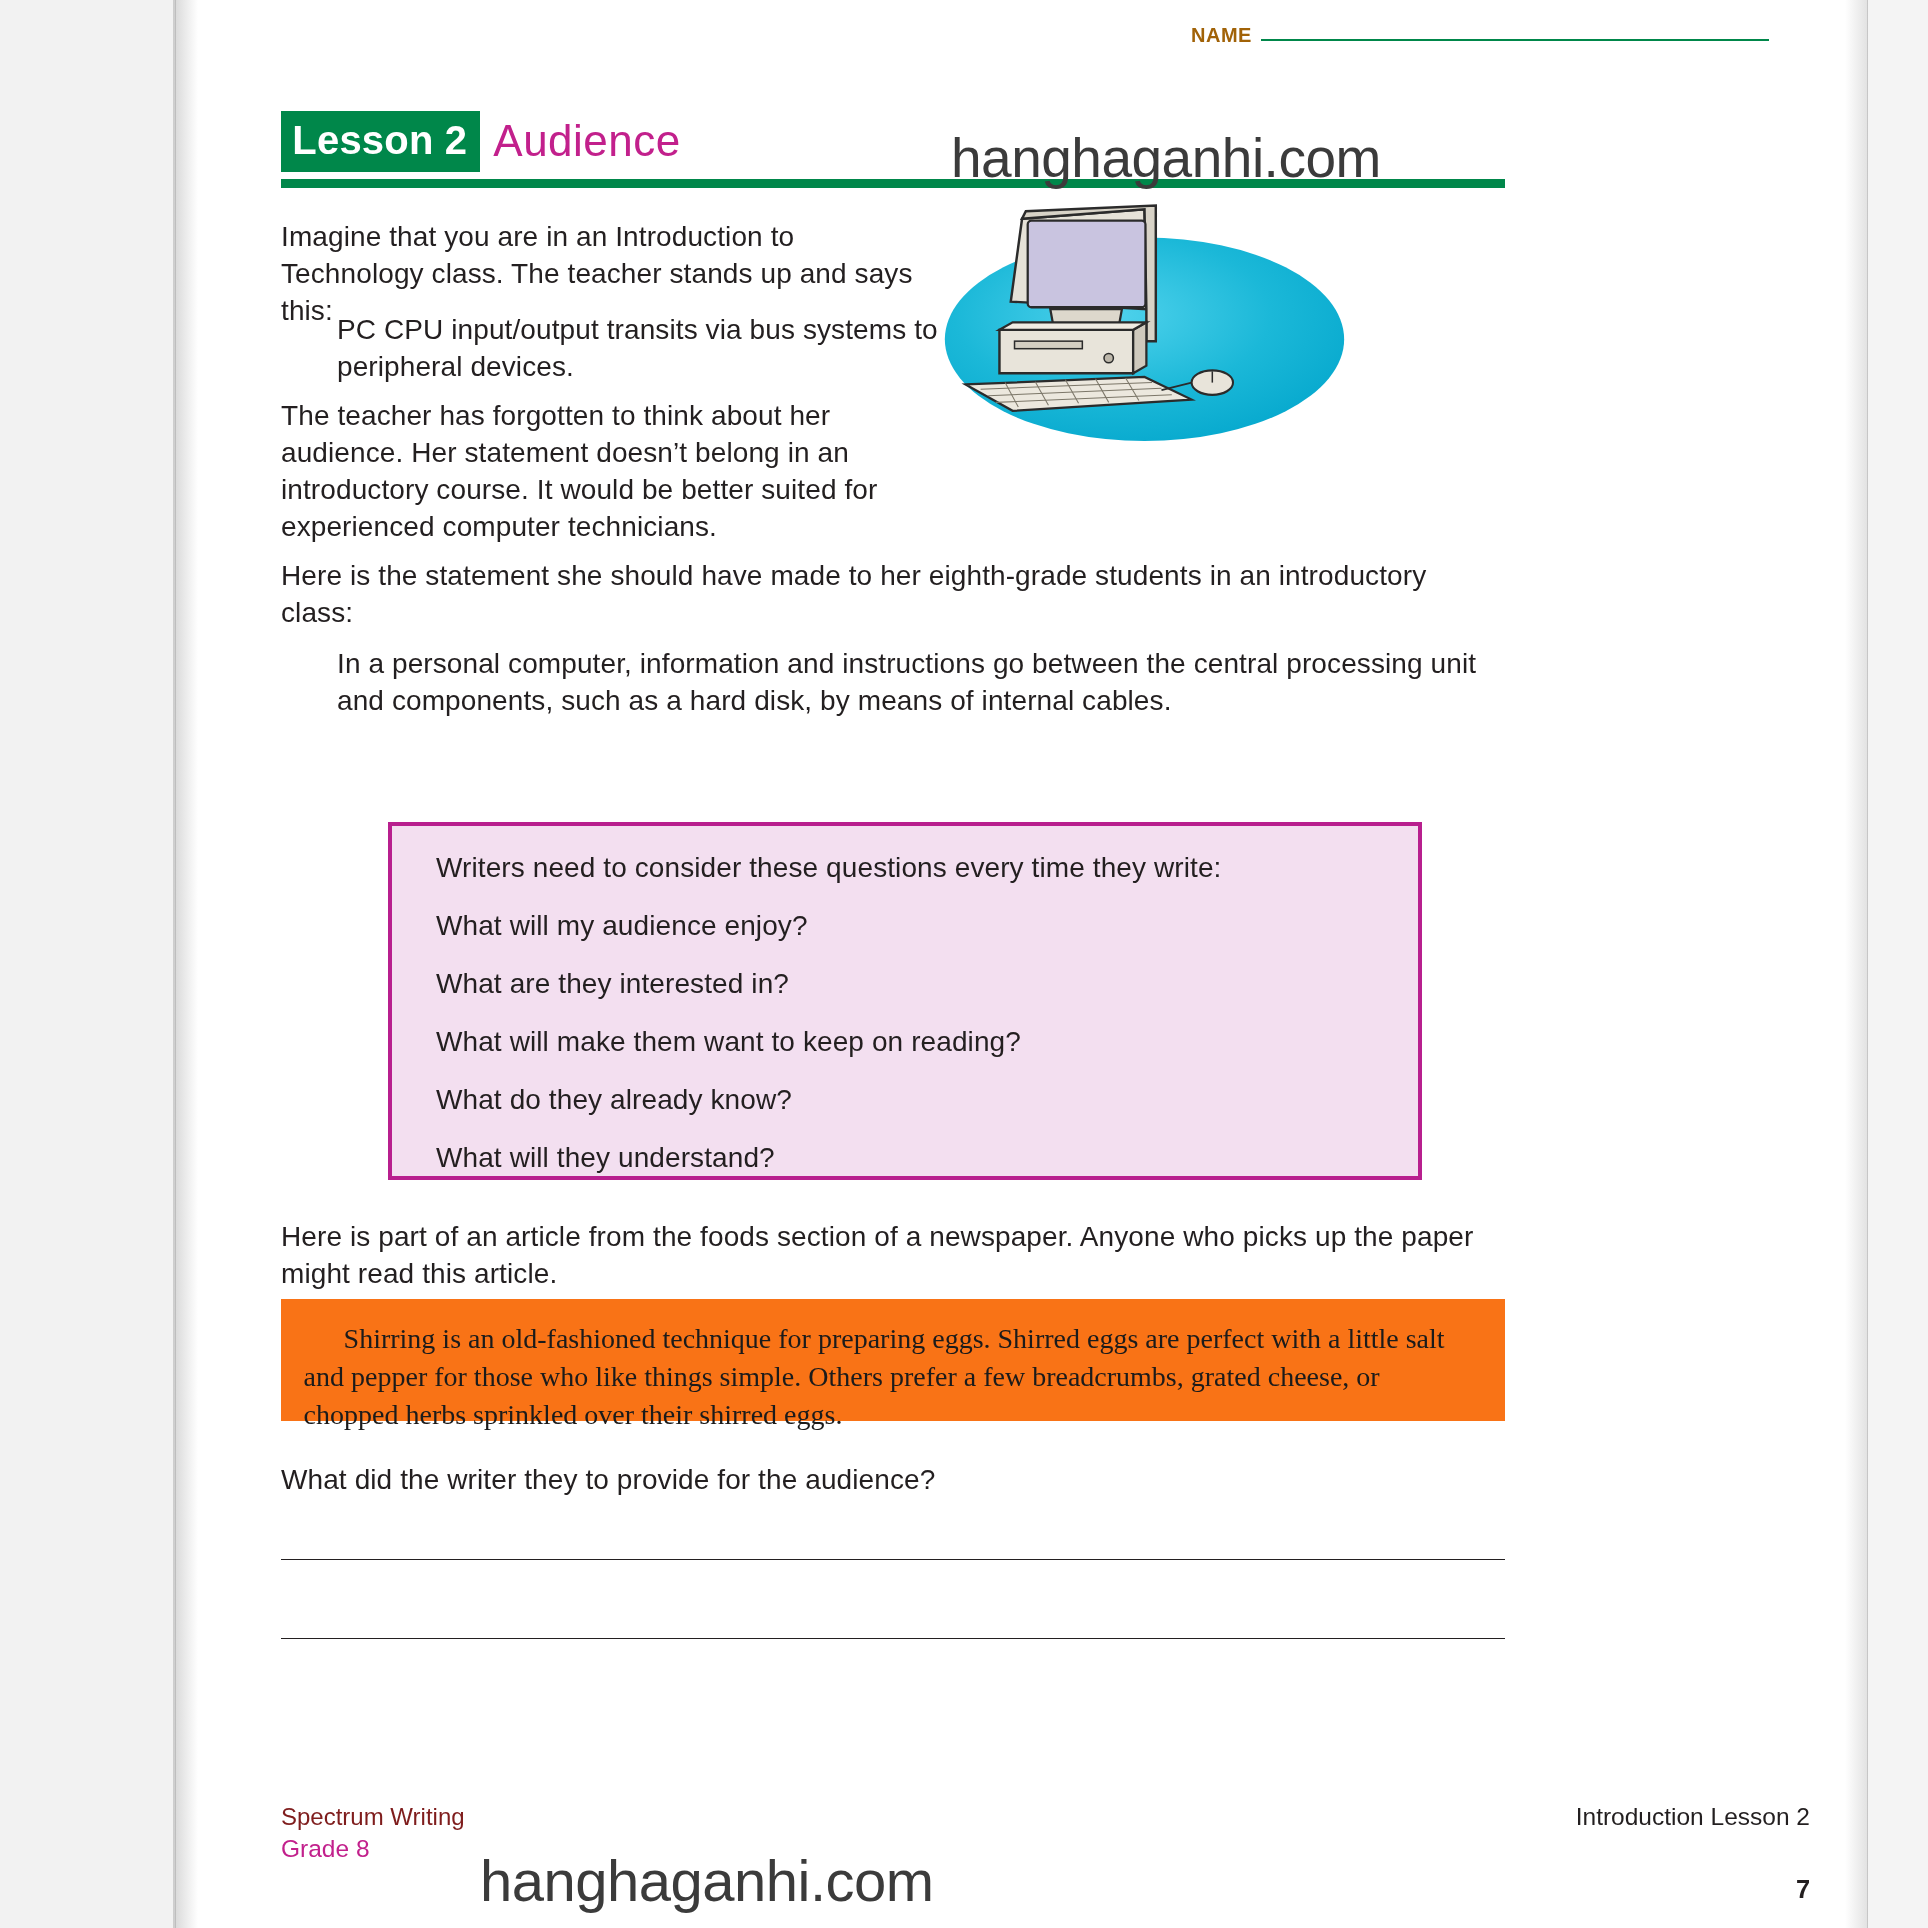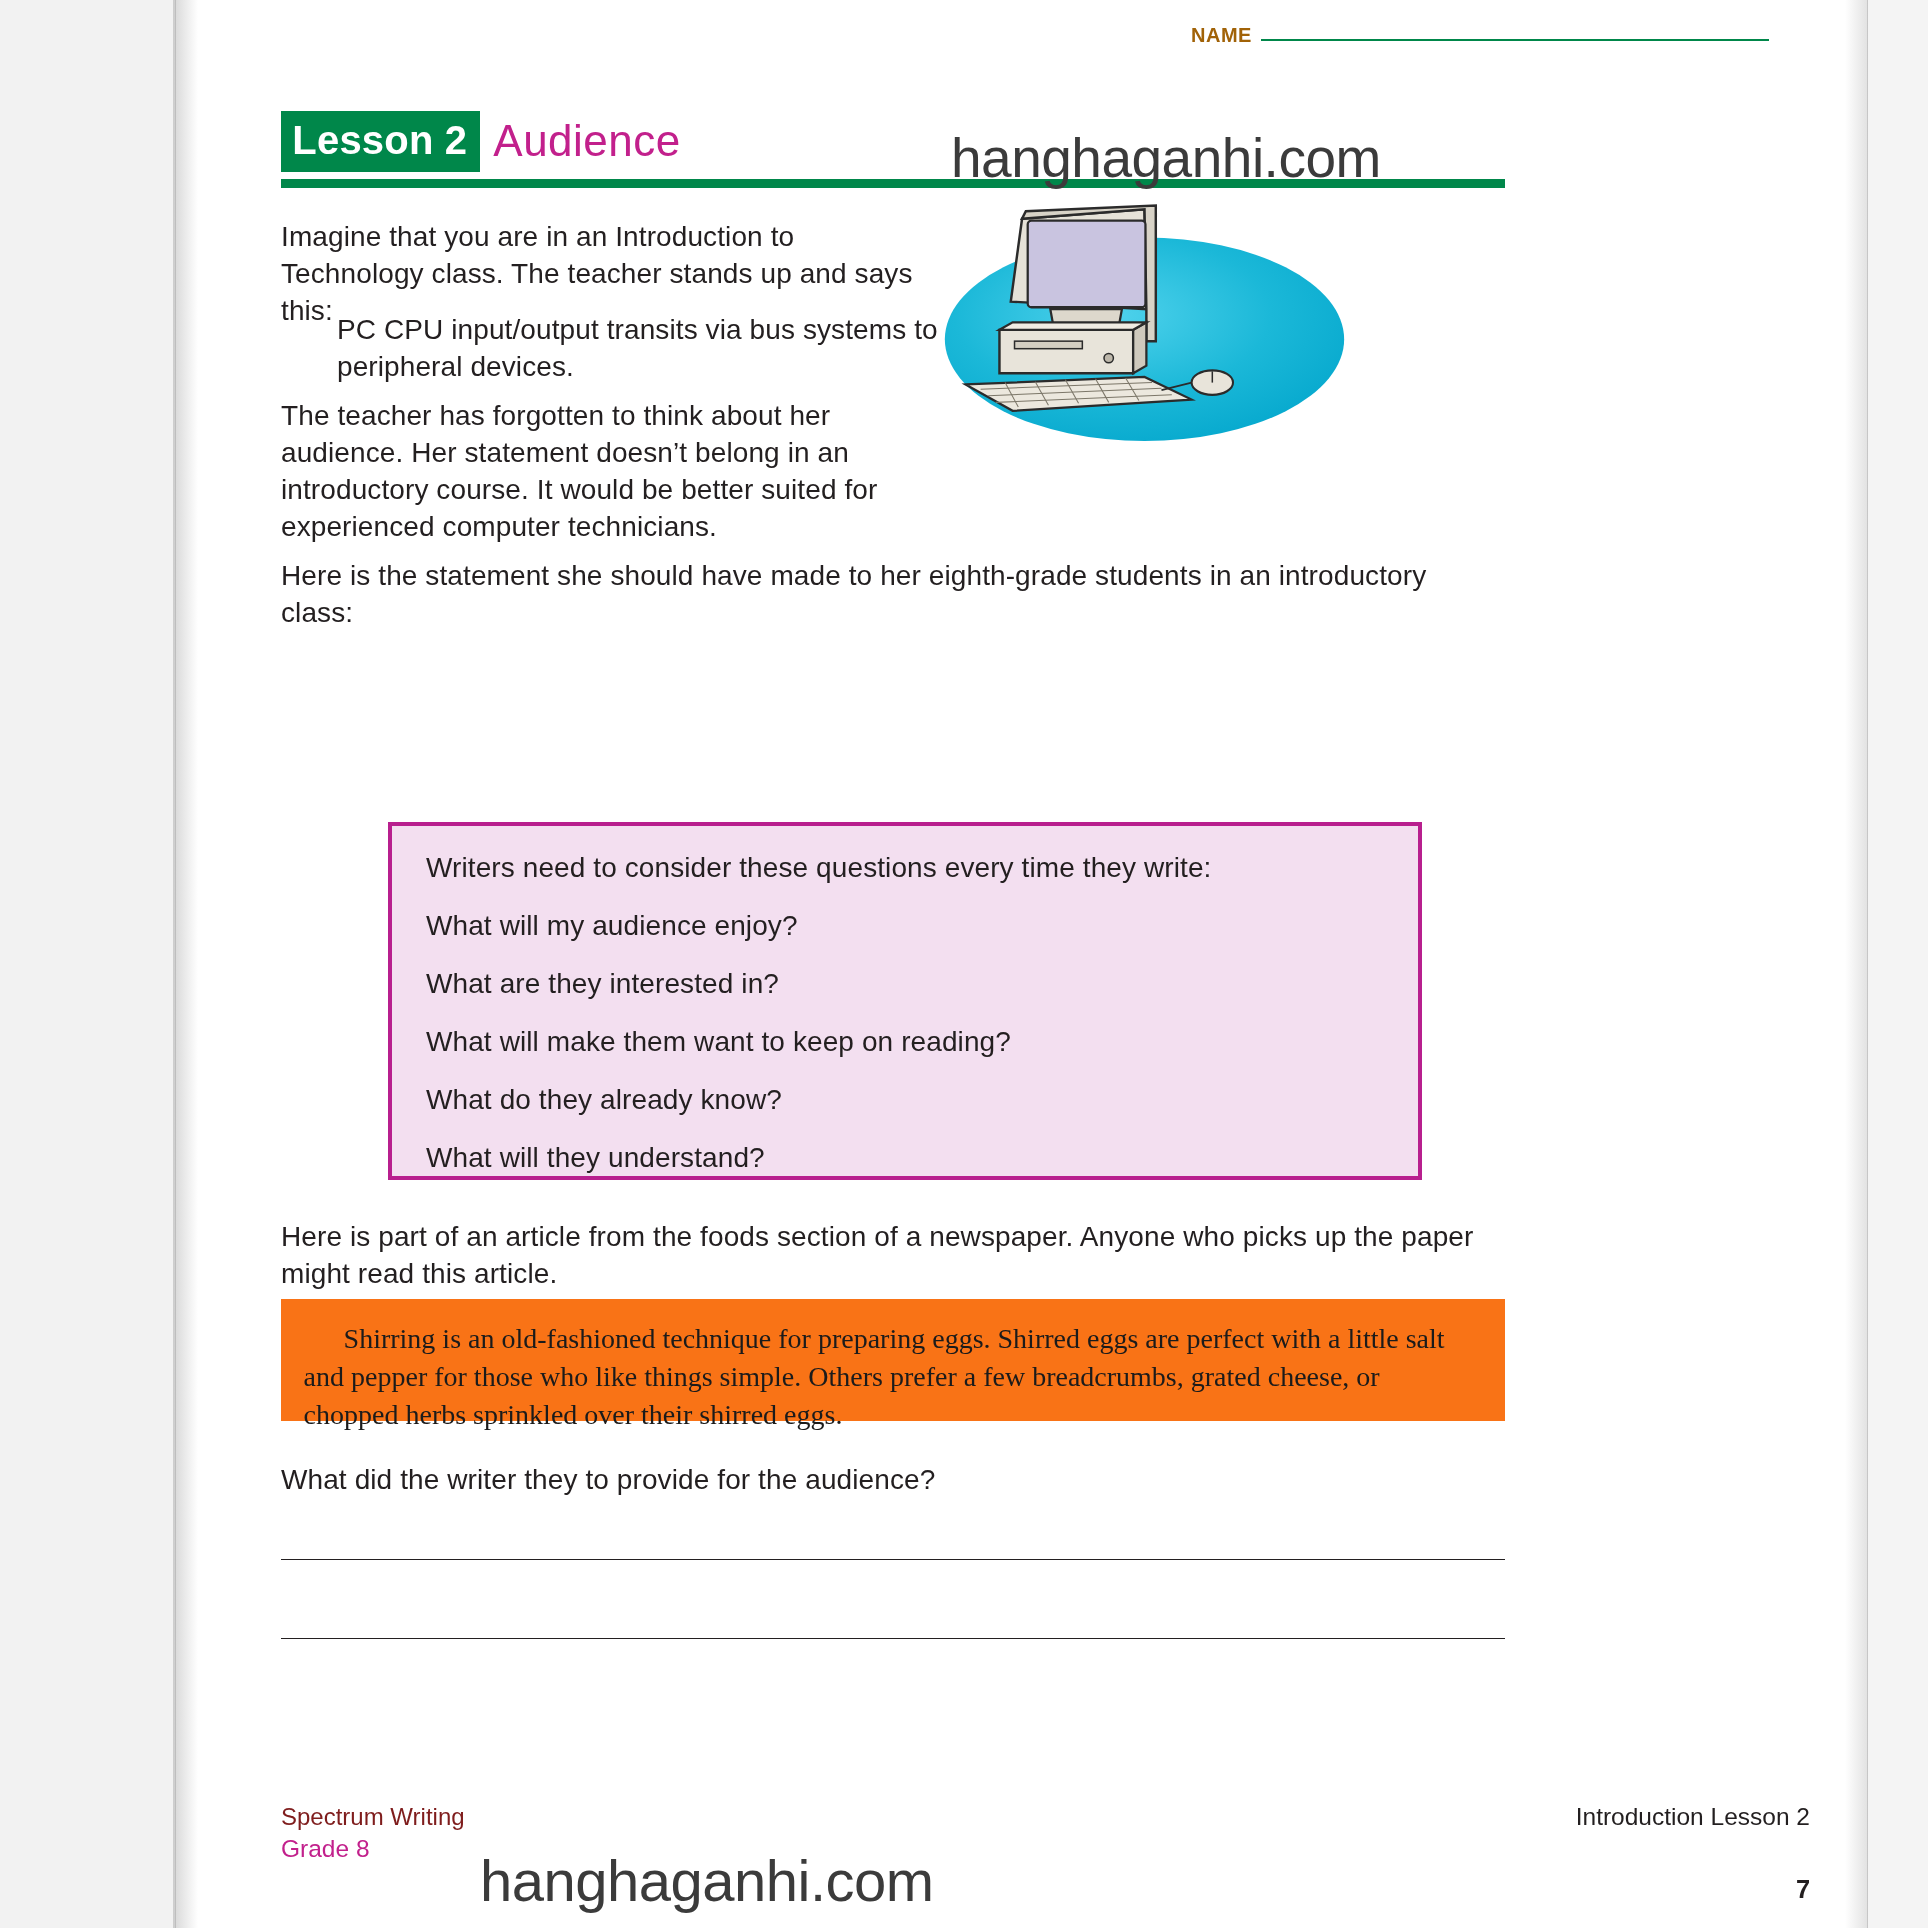--- a/index.html
+++ b/index.html
@@ -181,21 +181,21 @@
     position: absolute;
     left: 190px;
     top: 822px;
     width: 1034px;
     height: 358px;
     background: #f3dff0;
     border: 4.7px solid #b81f8e;
     box-sizing: border-box;
   }
   .pink-list {
-    padding: 28px 0 0 34px;
+    padding: 28px 0 0 44px;
   }
   .pink-line {
     color: #231f20;
     font-size: 28px;
     line-height: 1;
     margin-bottom: 30px;
     letter-spacing: 0.1px;
   }
   .pink-line:last-child { margin-bottom: 0; }
 
@@ -327,20 +327,21 @@
         <ellipse cx="322" cy="196" rx="22" ry="13" fill="#e8e4da" stroke="#2b2b2b" stroke-width="2.2"></ellipse>
         <line x1="322" y1="184" x2="322" y2="196" stroke="#2b2b2b" stroke-width="1.6"></line>
         <path d="M300 196 L268 204" stroke="#2b2b2b" stroke-width="2" fill="none"></path>
       </svg>
     </div>
 
     <div class="para" id="p1">Imagine that you are in an Introduction to Technology class. The teacher stands up and says this:</div>
     <div class="indent-para" id="q1">PC CPU input/output transits via bus systems to peripheral devices.</div>
     <div class="para" id="p2">The teacher has forgotten to think about her audience. Her statement doesn’t belong in an introductory course. It would be better suited for experienced computer technicians.</div>
     <div class="para" id="p3">Here is the statement she should have made to her eighth-grade students in an introductory class:</div>
+    <div class="indent-para" id="q2">In a personal computer, information and instructions go between the central processing unit and components, such as a hard disk, by means of internal cables.</div>
 
     <div class="pink-box">
       <div class="pink-list">
         <div class="pink-line">Writers need to consider these questions every time they write:</div>
         <div class="pink-line">What will my audience enjoy?</div>
         <div class="pink-line">What are they interested in?</div>
         <div class="pink-line">What will make them want to keep on reading?</div>
         <div class="pink-line">What do they already know?</div>
         <div class="pink-line">What will they understand?</div>
       </div>

